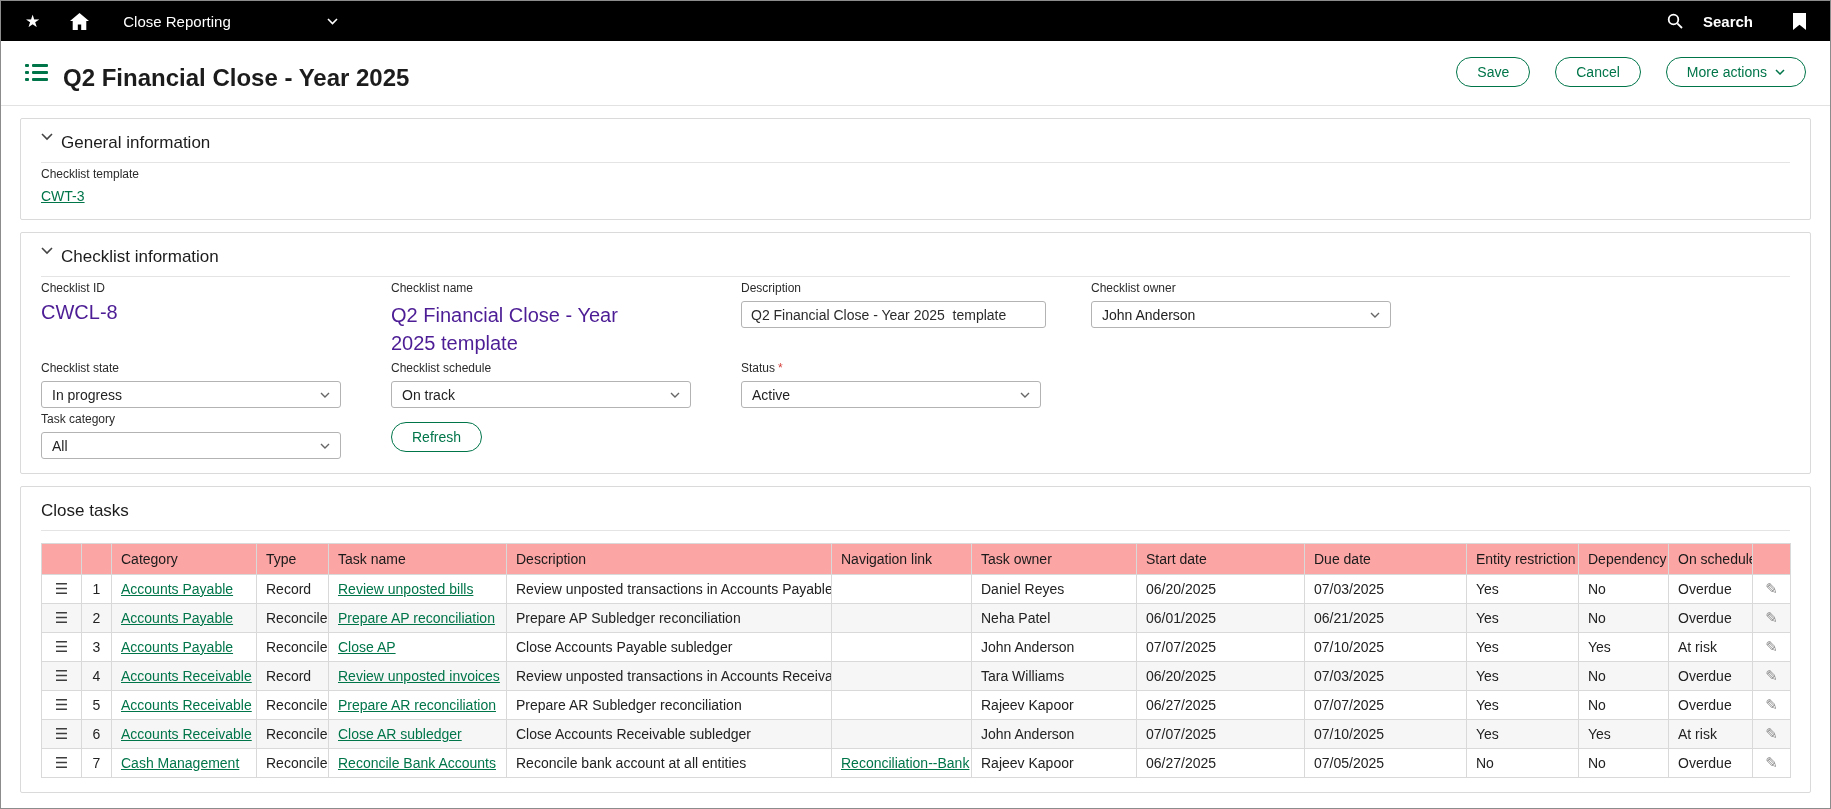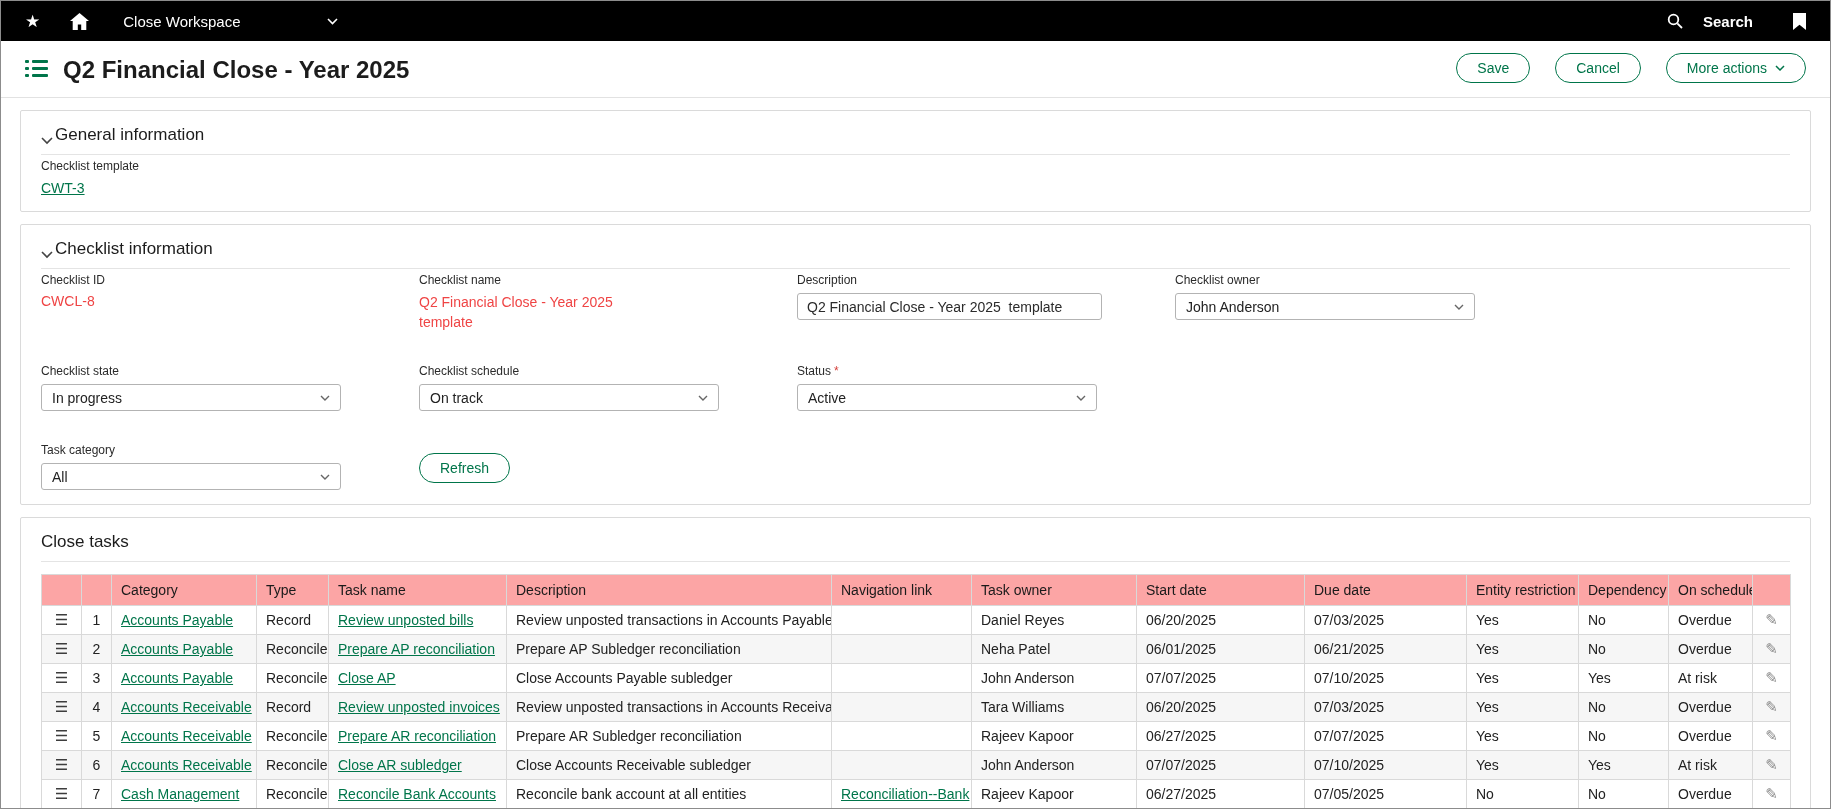--- a/index.html
+++ b/index.html
@@ -18,32 +18,32 @@
   .search-box { display: flex; align-items: center; gap: 20px; font-size: 15px; font-weight: bold; cursor: pointer; }
 
   
   .page-header { display: flex; align-items: center; padding: 11px 24px 13px; border-bottom: 1px solid #e2e2e2; background: #fff; }
   .page-title { font-size: 24px; font-weight: bold; margin-left: 15px; color: #1c1c1c; }
   .header-actions { margin-left: auto; display: flex; gap: 25px; }
   .pill-btn { display: inline-flex; align-items: center; gap: 8px; border: 1px solid #00754a; color: #00754a; background: #fff; border-radius: 16px; padding: 0 20px; height: 30px; font-size: 14px; font-family: inherit; cursor: pointer; white-space: nowrap; }
 
   
   .section { margin: 12px 19px 0; border: 1px solid #dadada; border-radius: 2px; padding: 8px 20px 14px; background: #fff; }
-  .section-header { display: flex; align-items: flex-end; gap: 2px; padding: 6px 0 9px; border-bottom: 1px solid #e4e4e4; font-size: 17px; color: #1c1c1c; }
+  .section-header { display: flex; align-items: flex-start; gap: 8px; padding: 6px 0 9px; border-bottom: 1px solid #e4e4e4; font-size: 17px; color: #1c1c1c; }
   .chev-toggle { display: inline-flex; cursor: pointer; }
 
   .field-label { font-size: 12px; color: #2b2b2b; margin: 4px 0 6px; }
-  .field-value { font-size: 14px; color: #ef4444; }
+  .field-value { font-size: 20px; color: #4c1d95; }
   .wrap-val { max-width: 238px; white-space: normal; line-height: 1.4; }
   .link { color: #00754a; text-decoration: underline; font-size: 14px; cursor: pointer; }
 
   .gi-row { display: flex; }
   .gi-col-1 { width: 350px; }
 
-  .ci-grid { display: grid; grid-template-columns: 350px 350px 350px 1fr; gap: 28px; }
+  .ci-grid { display: grid; grid-template-columns: 350px 350px 350px 1fr; }
 
   .select-box { width: 300px; height: 27px; border: 1px solid #b3b3b3; border-radius: 3px; background: #fff; display: flex; align-items: center; justify-content: space-between; padding: 0 10px; font-size: 14px; color: #222; cursor: pointer; }
   .text-input { width: 305px; height: 27px; border: 1px solid #b3b3b3; border-radius: 3px; padding: 0 9px; font-size: 14px; font-family: inherit; color: #2b2b2b; background: #fff; }
   .req { color: #d43f3a; margin-left: 3px; }
   .refresh-wrap { margin-top: 14px; text-decoration: underline; }
 
   
   .tasks-table { width: 100%; border-collapse: collapse; table-layout: fixed; font-size: 14px; margin-top: 12px; }
   .tasks-table th, .tasks-table td { border: 1px solid #d9d9d9; padding: 0 9px; height: 29px; text-align: left; white-space: nowrap; overflow: hidden; font-weight: normal; color: #222; }
   .tasks-table thead th { background: #fca5a5; height: 31px; color: #1a1a1a; }
@@ -59,21 +59,21 @@
 <div class="page">
 
   <div class="topbar">
     <span class="icon-btn topbar-star">★</span>
     <span class="icon-btn topbar-home">
       <svg width="19" height="17" viewBox="0 0 19 17" fill="#fff">
           <path d="M9.5 0 L19 8 h-2.7 v9 h-5.1 v-5.4 h-3.4 V17 H2.7 V8 H0 z"></path>
         </svg>
     </span>
     <div class="workspace-select">
-      <span>Close Workspace</span>
+      <span>Close Reporting</span>
       <svg width="11" height="7" viewBox="0 0 11 7" fill="none" stroke="#fff" stroke-width="1.6">
           <path d="M1 1 l4.5 4.5 L10 1"></path>
         </svg>
     </div>
     <div class="topbar-right">
       <div class="search-box">
         <svg width="16" height="16" viewBox="0 0 16 16" fill="none" stroke="#fff" stroke-width="1.8">
             <circle cx="6.5" cy="6.5" r="4.8"></circle>
             <line x1="10.3" y1="10.3" x2="15" y2="15"></line>
           </svg>
@@ -91,21 +91,21 @@
     <span class="icon-btn">
       <svg width="23" height="19" viewBox="0 0 23 19" fill="#00754a">
         <rect x="0" y="1" width="4" height="3" rx="1"></rect>
           <rect x="7" y="1" width="16" height="3" rx="1"></rect>
         <rect x="0" y="8" width="4" height="3" rx="1"></rect>
           <rect x="7" y="8" width="16" height="3" rx="1"></rect>
         <rect x="0" y="15" width="4" height="3" rx="1"></rect>
           <rect x="7" y="15" width="16" height="3" rx="1"></rect>
       </svg>
     </span>
-    <h1 class="page-title" style="margin:4px 0 0 15px;">Q2 Financial Close - Year 2025</h1>
+    <h1 class="page-title" style="margin:12px 0 0 15px;">Q2 Financial Close - Year 2025</h1>
     <div class="header-actions">
       <button class="pill-btn">Save</button>
       <button class="pill-btn">Cancel</button>
       <button class="pill-btn">
         <span>More actions</span>
         <svg width="10" height="6" viewBox="0 0 10 6" fill="none" stroke="#00754a" stroke-width="1.5">
             <path d="M1 1 l4 4 L9 1"></path>
           </svg>
       </button>
     </div>

